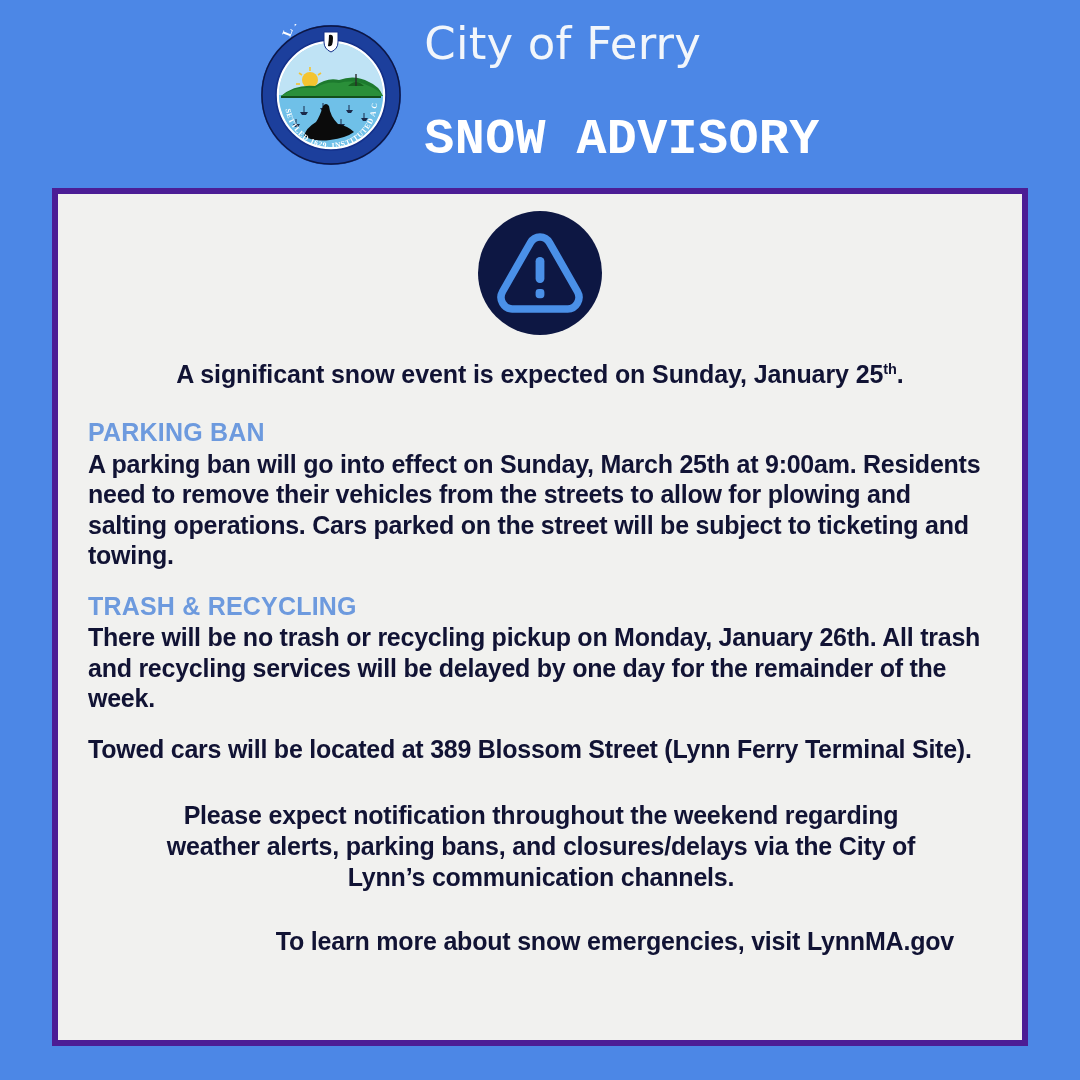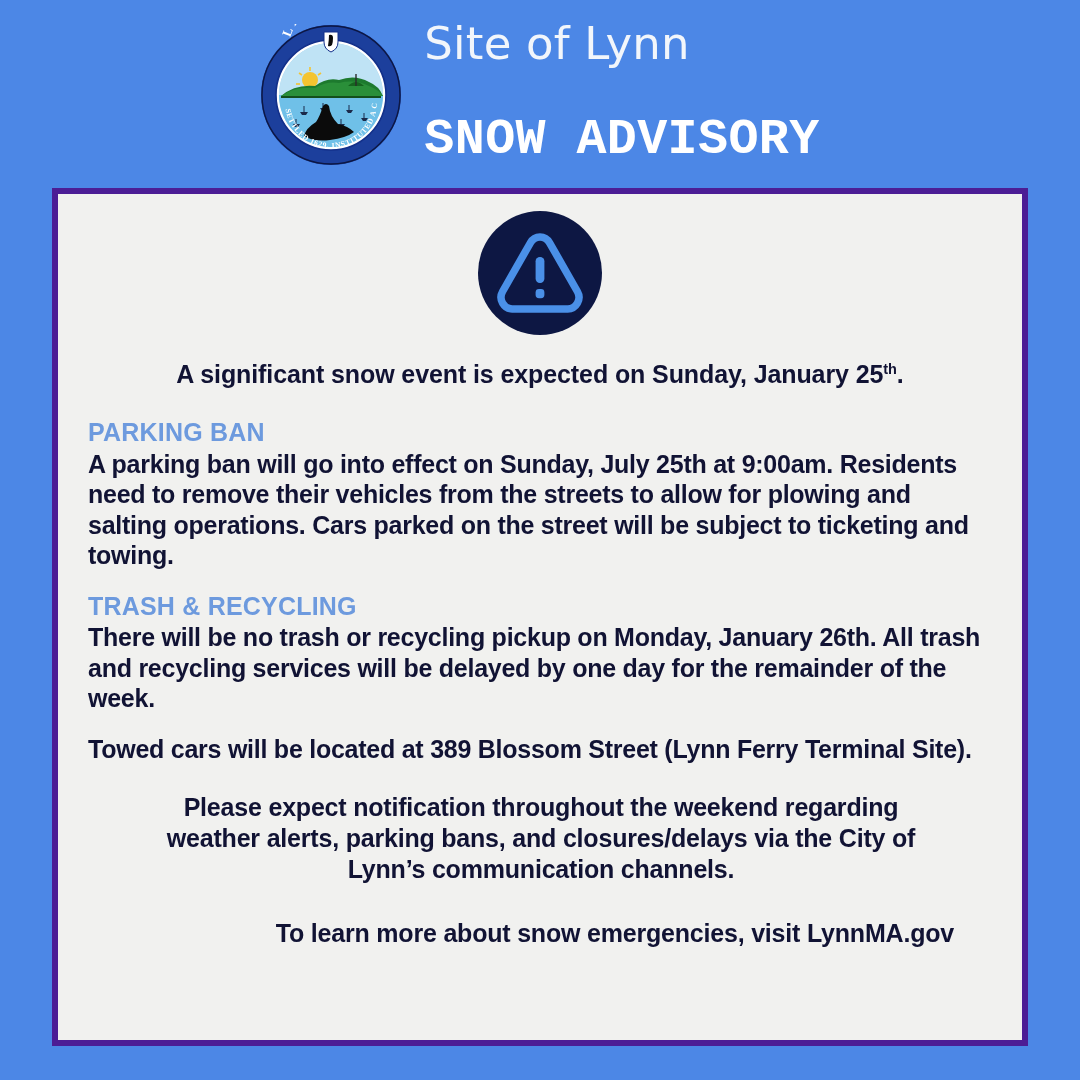--- a/index.html
+++ b/index.html
@@ -115,21 +115,21 @@
   }
 
   .closing {
     text-align:center;
     font-size:25px;
     font-weight:700;
     color:#111334;
     line-height:1.24;
     letter-spacing:-0.2px;
     padding:0 62px;
-    margin-top:28px;
+    margin-top:36px;
   }
 
   .footer-line {
     text-align:right;
     font-size:25px;
     font-weight:700;
     color:#111334;
     letter-spacing:-0.2px;
     margin-top:34px;
     padding:0 40px;
@@ -193,21 +193,21 @@
       </text>
       <text font-family="Liberation Serif, serif" font-size="7.6" font-weight="700" fill="#ffffff" letter-spacing="0.7">
         <textPath href="#arcBot" startOffset="5%">SETTLED 1629. INSTITUTED A CITY MAY 13. 1850.</textPath>
       </text>
 
       <path d="M64 8 h14 v10 q0 7 -7 10 q-7 -3 -7 -10 z" fill="#ffffff" stroke="#13308a" stroke-width="1"></path>
       <path d="M69 11 q4 -1 4 3 q0 4 -1 7 q-2 2 -4 1 q1 -6 1 -11 z" fill="#0b0b0b"></path>
     </svg>
 
     <div class="header-titles">
-      <div class="title-city">Site of Lynn</div>
+      <div class="title-city">City of Ferry</div>
       <div class="title-advisory">SNOW ADVISORY</div>
     </div>
   </div>
 
   <div class="card">
 
     <div class="icon-wrap">
       <svg class="warn-circle" viewBox="0 0 124 124">
         <circle cx="62" cy="62" r="62" fill="#0d1743"></circle>
         <path d="M62 26 c-4 0 -7.5 2.2 -9.6 5.8 L24.6 80.5 c-2.1 3.7 -2.1 8 0 11.6 c2.1 3.6 5.7 5.8 9.6 5.8 h55.6 c3.9 0 7.5 -2.2 9.6 -5.8 c2.1 -3.6 2.1 -7.9 0 -11.6 L71.6 31.8 C69.5 28.2 66 26 62 26 z" fill="none" stroke="#4a90e8" stroke-width="7.5" stroke-linejoin="round"></path>
@@ -217,21 +217,21 @@
     </div>
 
     <div class="lede">
       <span>A significant snow event is expected on Sunday, January 25</span><sup>th</sup><span>.</span>
     </div>
 
     <div class="sections">
 
       <div class="sec">
         <div class="sec-head">PARKING BAN</div>
-        <div class="sec-body">A parking ban will go into effect on Sunday, July 25th at 9:00am. Residents need to remove their vehicles from the streets to allow for plowing and salting operations. Cars parked on the street will be subject to ticketing and towing.</div>
+        <div class="sec-body">A parking ban will go into effect on Sunday, March 25th at 9:00am. Residents need to remove their vehicles from the streets to allow for plowing and salting operations. Cars parked on the street will be subject to ticketing and towing.</div>
       </div>
 
       <div class="sec">
         <div class="sec-head">TRASH &amp; RECYCLING</div>
         <div class="sec-body">There will be no trash or recycling pickup on Monday, January 26th. All trash and recycling services will be delayed by one day for the remainder of the week.</div>
       </div>
 
       <div class="sec">
         <div class="sec-body">Towed cars will be located at 389 Blossom Street (Lynn Ferry Terminal Site).</div>
       </div>

